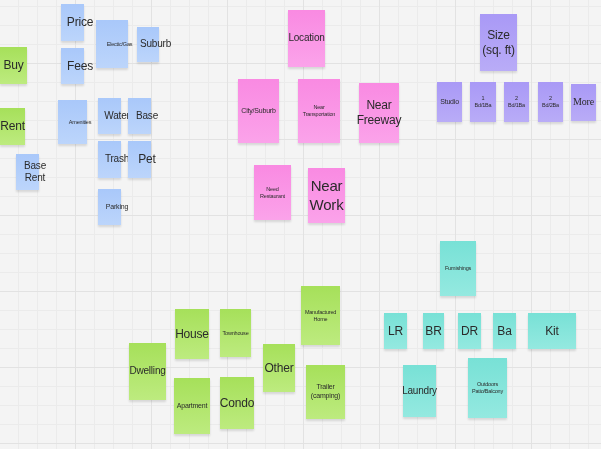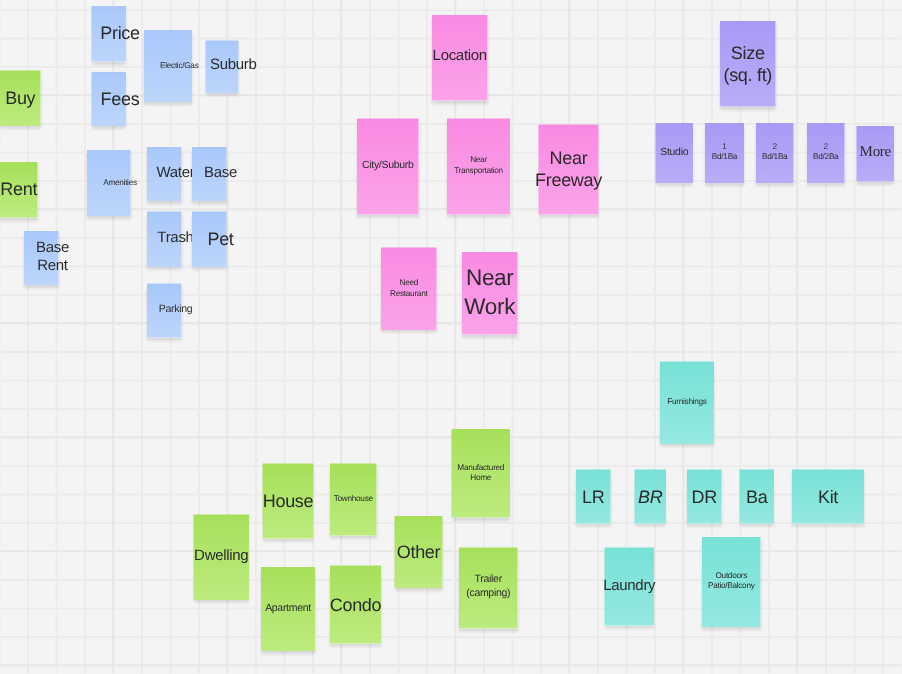--- a/index.html
+++ b/index.html
@@ -71,21 +71,21 @@
   <div class="note purple fs-xs" style="left:470px;top:82px;width:26px;height:40px;"><span>1
 Bd/1Ba</span></div>
   <div class="note purple fs-xs" style="left:504px;top:82px;width:25px;height:40px;"><span>2
 Bd/1Ba</span></div>
   <div class="note purple fs-xs" style="left:538px;top:82px;width:25px;height:40px;"><span>2
 Bd/2Ba</span></div>
   <div class="note purple fs-m" style="left:571px;top:84px;width:25px;height:37px;font-family:Liberation Serif, serif;"><span>More</span></div>
 
   <div class="note teal fs-xs" style="left:440px;top:241px;width:36px;height:55px;"><span>Furnishings</span></div>
   <div class="note teal fs-l" style="left:384px;top:313px;width:23px;height:36px;"><span>LR</span></div>
-  <div class="note teal fs-l" style="left:423px;top:313px;width:21px;height:36px;font-style:italic;"><span>BR</span></div>
+  <div class="note teal fs-l" style="left:423px;top:313px;width:21px;height:36px;"><span>BR</span></div>
   <div class="note teal fs-l" style="left:458px;top:313px;width:23px;height:36px;"><span>DR</span></div>
   <div class="note teal fs-l" style="left:493px;top:313px;width:23px;height:36px;"><span>Ba</span></div>
   <div class="note teal fs-l" style="left:528px;top:313px;width:48px;height:36px;"><span>Kit</span></div>
   <div class="note teal fs-m" style="left:403px;top:365px;width:33px;height:52px;"><span>Laundry</span></div>
   <div class="note teal fs-xs" style="left:468px;top:358px;width:39px;height:60px;"><span>Outdoors
 Patio/Balcony</span></div>
 
   <div class="note green fs-m" style="left:129px;top:343px;width:37px;height:57px;"><span>Dwelling</span></div>
   <div class="note green fs-l" style="left:175px;top:309px;width:34px;height:50px;"><span>House</span></div>
   <div class="note green fs-xs" style="left:220px;top:309px;width:31px;height:48px;"><span>Townhouse</span></div>

